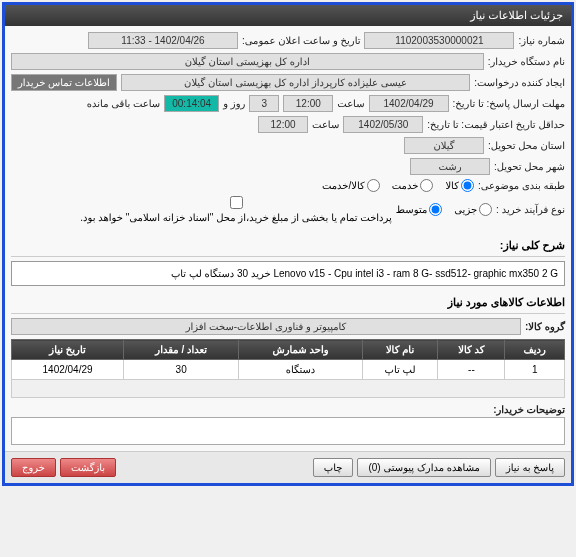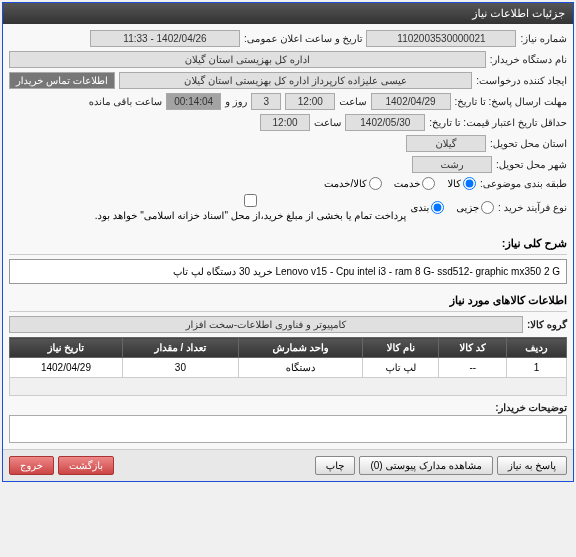--- a/index.html
+++ b/index.html
@@ -6,21 +6,21 @@
 body {
   font-family: Tahoma, Arial, sans-serif;
   font-size: 11px;
   background: #f0f0f0;
   direction: rtl;
   width: 576px;
   height: 557px;
   overflow: hidden;
 }
 .panel {
-  border: 1px solid #1d4ed8;
+  border: 3px solid #1d4ed8;
   margin: 2px;
   background: #fff;
 }
 .panel-header {
   background: linear-gradient(#555, #333);
   color: #fff;
   padding: 4px 8px;
   font-size: 11px;
   text-align: right;
 }
@@ -49,21 +49,21 @@
   text-align: center;
   color: #333;
 }
 .val-box.wide { min-width: 200px; flex: 1; }
 .val-box.med { min-width: 150px; }
 .val-box.dark {
   background: #777;
   color: #fff;
 }
 .val-box.green {
-  background: #a3a3a3;
+  background: #14b8a6;
 }
 .radio-group {
   display: flex;
   gap: 12px;
   align-items: center;
 }
 .radio-item {
   display: flex;
   align-items: center;
   gap: 2px;
@@ -218,21 +218,21 @@
 
     <div class="row">
       <span class="lbl">نوع فرآیند خرید :</span>
       <div class="radio-group">
         <label class="radio-item">
           <input type="radio" name="proc" style="">
           <span>جزیی</span>
         </label>
         <label class="radio-item">
           <input type="radio" name="proc" checked="" style="">
-          <span>بندی</span>
+          <span>متوسط</span>
         </label>
       </div>
       <label class="chk-item">
         <input type="checkbox" style="">
         <span>پرداخت تمام یا بخشی از مبلغ خرید،از محل "اسناد خزانه اسلامی" خواهد بود.</span>
       </label>
     </div>
 
     <div style="height:8px"></div>
 

